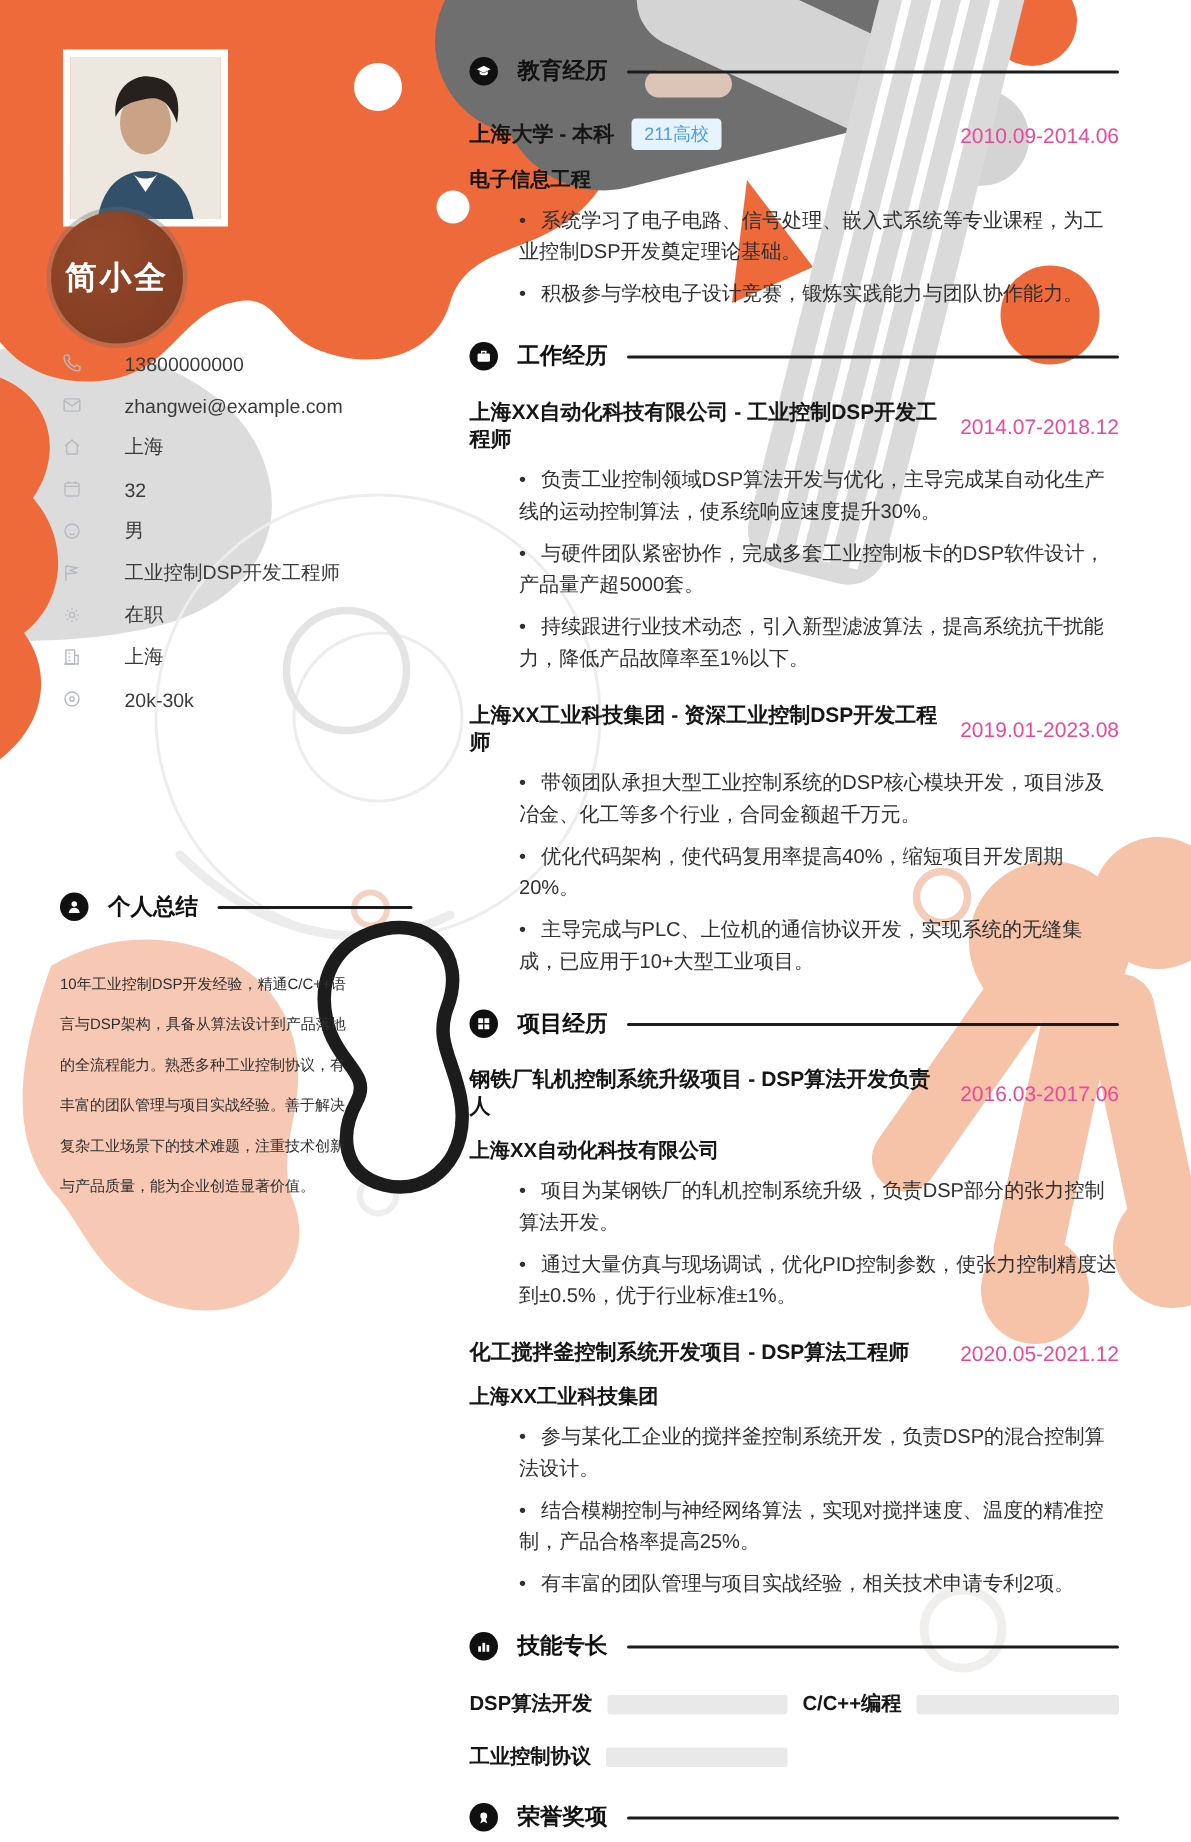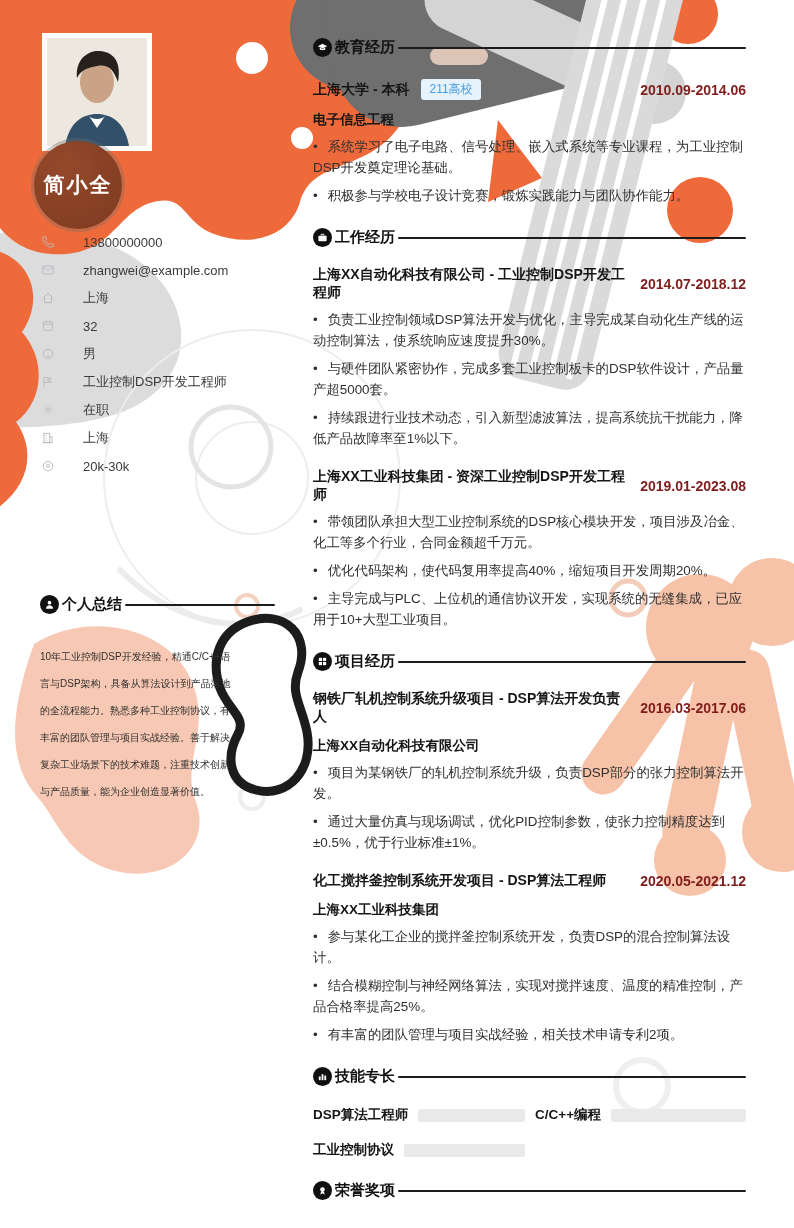--- a/index.html
+++ b/index.html
@@ -23,39 +23,39 @@
     box-shadow:0 0 0 3px rgba(110,110,110,.35);
     display:flex;align-items:center;justify-content:center;
     color:#fff;font-size:21px;font-weight:bold;letter-spacing:2px;font-family:Liberation Mono, monospace;
   }
   .contact{padding-top:201px;}
   .c-item{display:flex;align-items:center;gap:28px;margin-bottom:12px;height:16px;}
   .c-icon{width:15px;height:15px;flex:0 0 15px;color:#b6bac0;display:flex;align-items:center;justify-content:center;}
   .c-icon svg{width:14px;height:14px;stroke:#b6bac0;fill:none;stroke-width:1.6;}
   .c-val{font-size:13px;color:#3a3a3a;}
 
-  .sec-head{display:flex;align-items:center;gap:3px;}
+  .sec-head{display:flex;align-items:center;gap:13px;}
   .sec-icon{width:19px;height:19px;border-radius:50%;background:#101010;flex:0 0 19px;
     display:flex;align-items:center;justify-content:center;}
   .sec-icon svg{width:11px;height:11px;fill:#ffffff;stroke:none;}
   .sec-title{font-size:15px;font-weight:bold;color:#111;white-space:nowrap;}
   .sec-line{flex:1;height:2px;background:#1c1c1c;border-radius:1px;}
 
   .summary{margin-top:121px;}
   .summary-text{margin-top:29px;width:196px;font-size:10px;line-height:27px;color:#2f2f2f;}
 
   
   .main{position:absolute;left:313px;top:38px;width:433px;z-index:2;}
   .row-between{display:flex;justify-content:space-between;align-items:center;}
   .item-title{font-size:14px;font-weight:bold;color:#161616;display:flex;align-items:center;}
-  .date{font-size:14px;font-weight:bold;color:#7f1d1d;white-space:nowrap;margin-left:10px;}
+  .date{font-size:14px;font-weight:normal;color:#ec4899;white-space:nowrap;margin-left:10px;}
   .tag{font-size:12px;font-weight:normal;color:#4aa0e0;background:#e6f3fc;
     padding:2px 8px;border-radius:3px;margin-left:12px;white-space:nowrap;}
   .subline{font-size:13.5px;font-weight:bold;color:#161616;margin-top:11px;}
-  .bullet{font-size:13.4px;line-height:21px;color:#303030;margin-top:7px;}
+  .bullet{font-size:13.4px;line-height:21px;color:#303030;margin-top:7px;margin-left:33px;}
   .bullet::before{content:"•";margin-right:10px;}
   .mt-sec{margin-top:22px;}
   .mt-item{margin-top:19px;}
 
   
   .skills-grid{display:grid;grid-template-columns:212px 1fr;column-gap:10px;row-gap:17px;margin-top:20px;}
   .skill{display:flex;align-items:center;}
   .skill-label{font-size:13.5px;font-weight:bold;color:#161616;margin-right:10px;white-space:nowrap;}
   .bar{flex:1;max-width:146px;height:13px;background:#e9e9e9;border-radius:2px;overflow:hidden;}
   .bar-fill{height:100%;background:#0c0c0c;clip-path:polygon(0 0,100% 0,calc(100% - 8px) 100%,0 100%);}
@@ -341,21 +341,21 @@
             <rect x="4" y="12" width="4" height="8" fill="#fff"></rect>
             <rect x="10" y="7" width="4" height="13" fill="#fff"></rect>
             <rect x="16" y="10" width="4" height="10" fill="#fff"></rect>
           </svg>
       </span>
       <span class="sec-title">技能专长</span>
       <span class="sec-line"></span>
     </div>
     <div class="skills-grid">
       <div class="skill">
-        <span class="skill-label">DSP算法工程师</span>
+        <span class="skill-label">DSP算法开发</span>
         <span class="bar"><span class="bar-fill" style="width: 90%;"></span></span>
       </div>
       <div class="skill">
         <span class="skill-label">C/C++编程</span>
         <span class="bar"><span class="bar-fill" style="width: 85%;"></span></span>
       </div>
       <div class="skill">
         <span class="skill-label">工业控制协议</span>
         <span class="bar"><span class="bar-fill" style="width: 78%;"></span></span>
       </div>

